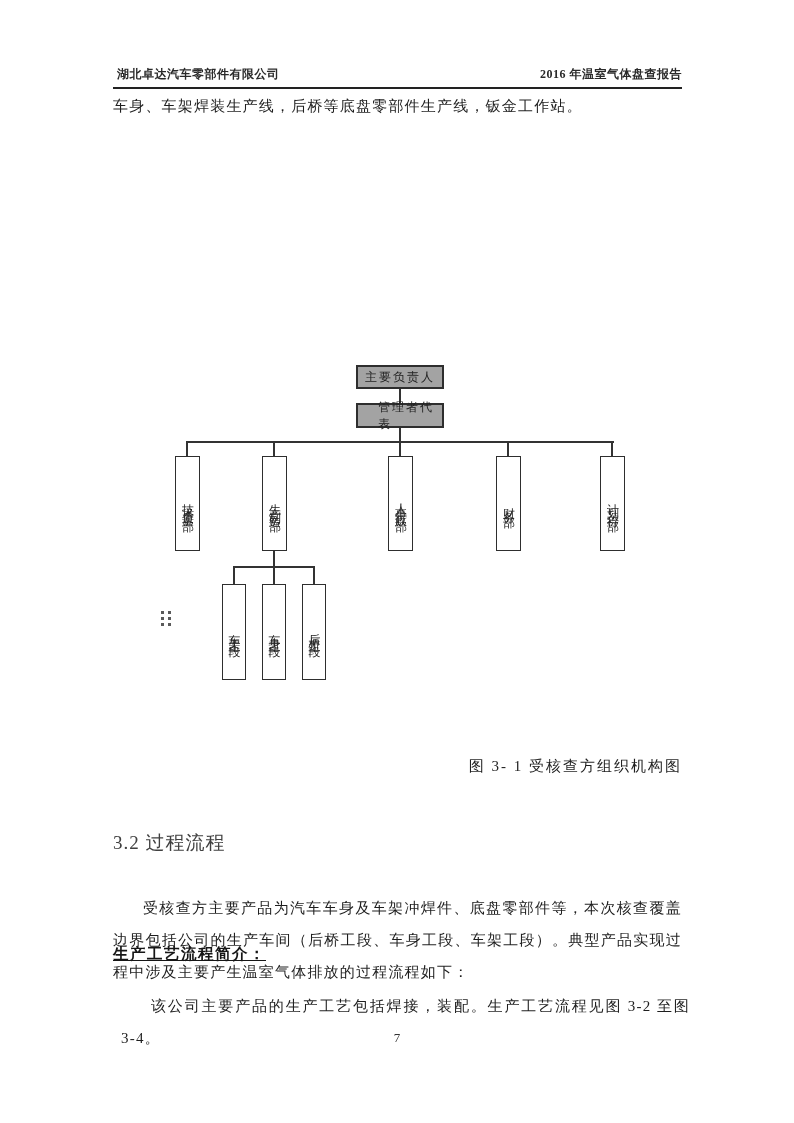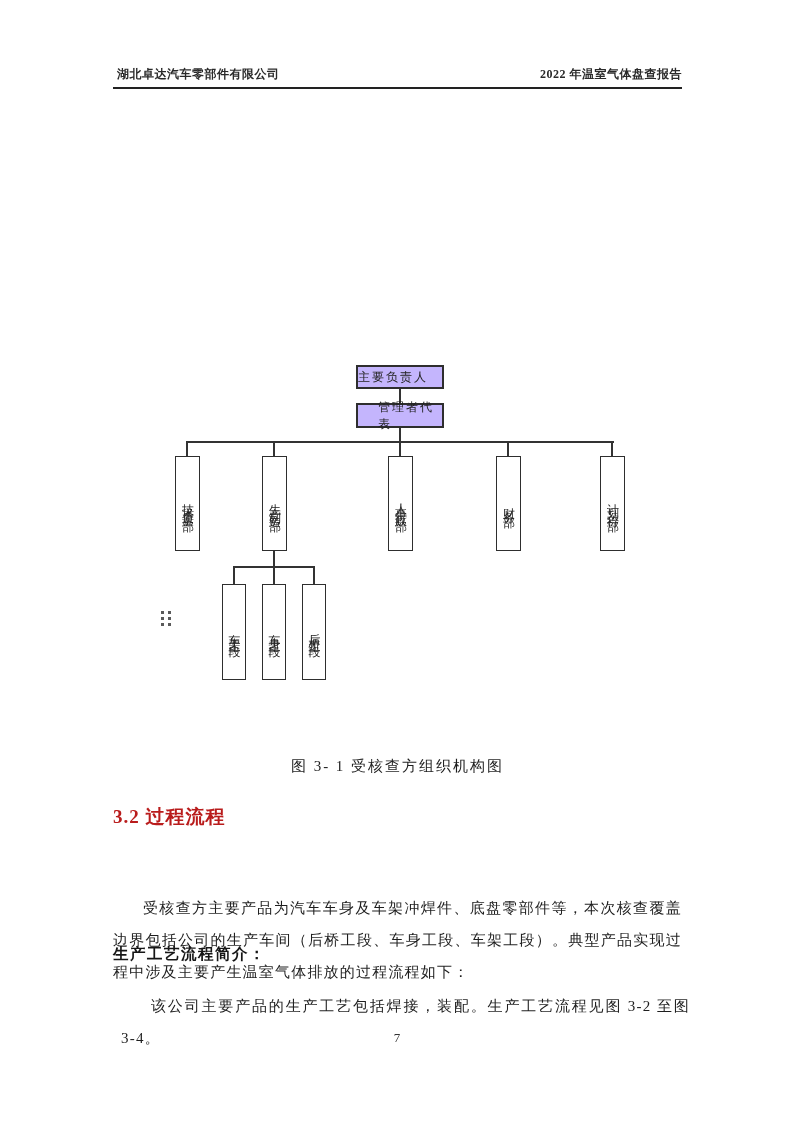--- a/index.html
+++ b/index.html
@@ -17,53 +17,54 @@
     font-size:12px; font-weight:bold; letter-spacing:0.5px; color:#2a2a2a;margin-top:16px;
   }
   .hdr .co { padding-left:4px; }
 
   
   .para { font-size:15px; line-height:32px; letter-spacing:1.2px; text-align:justify; color:#1e1e1e; }
   .indent { text-indent:2em; }
   .block1 { position:absolute; left:113px; top:90px; width:569px; }
   .p4 { position:absolute; left:113px; top:892px; width:569px; }
   .p5 { position:absolute; left:121px; top:990px; width:569px; }
-  .label-bold { position:absolute; left:113px; top:944px; font-size:15.5px; font-weight:bold; letter-spacing:1.5px; color:#161616; }
-  .caption { position:absolute; left:113px; top:757px; width:569px; text-align:center; font-size:15px; letter-spacing:2px; }
-  .heading { position:absolute; left:113px; top:804px; font-size:19px; font-weight:bold; letter-spacing:1px; color:#b91c1c; }
+  .label-bold { position:absolute; left:113px; top:944px; font-size:15.5px; font-weight:bold; letter-spacing:1.5px; color:#161616;text-decoration:underline; }
+  .caption { position:absolute; left:113px; top:757px; width:569px; text-align:right; font-size:15px; letter-spacing:2px; }
+  .heading { position:absolute; left:113px; top:830px; font-size:19px; font-weight:normal; letter-spacing:1px; color:#404040; }
   .pageno { position:absolute; left:0; top:1030px; width:794px; text-align:center; font-size:13px; color:#333; }
 
   
   .ln { position:absolute; background:#333; }
   .hbox {
-    position:absolute; border:2px solid #2e2e2e; background:#c4b5fd;
-    display:flex; align-items:center; 
+    position:absolute; border:2px solid #2e2e2e; background:#a3a3a3;
+    display:flex; align-items:center; justify-content:center;
     font-size:12px; letter-spacing:2px; color:#222;
   }
   .vbox {
     position:absolute; border:1.5px solid #2e2e2e; background:#fff;
     display:flex; align-items:center; justify-content:center; color:#222;
   }
   .vbox span { writing-mode:vertical-rl; text-orientation:upright; font-size:12px; letter-spacing:4px; }
   .dept  { top:456px; height:95px; width:25px; }
   .shop  { top:584px; height:96px; width:24px; }
   .dots { position:absolute; left:161px; top:611px;
           display:grid; grid-template-columns:3px 3px; grid-auto-rows:3px;
           column-gap:4px; row-gap:3px; }
   .dots i { background:#5a5a5a; display:block; }
 </style>
 </head>
 <body>
 
 <div class="hdr">
   <span class="co">湖北卓达汽车零部件有限公司</span>
-  <span>2022 年温室气体盘查报告</span>
+  <span>2016 年温室气体盘查报告</span>
 </div>
 
 <div class="block1">
+  <p class="para">车身、车架焊装生产线，后桥等底盘零部件生产线，钣金工作站。</p>
 </div>
 
 <div>
 
   <div class="hbox" style="left:356px; top:365px; width:88px; height:24px;">
     <span>主要负责人</span>
   </div>
   <div class="ln" style="left:399px; top:389px; width:2px; height:14px;"></div>
   <div class="hbox" style="left:356px; top:403px; width:88px; height:25px;padding-left:20px;">
     <span>管理者代表</span>

